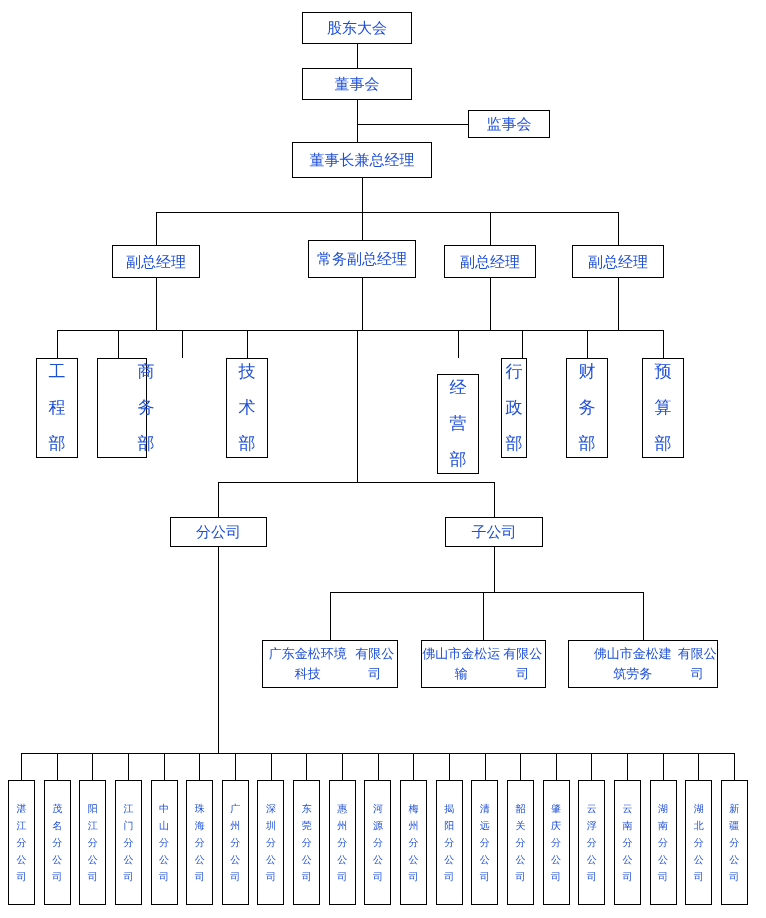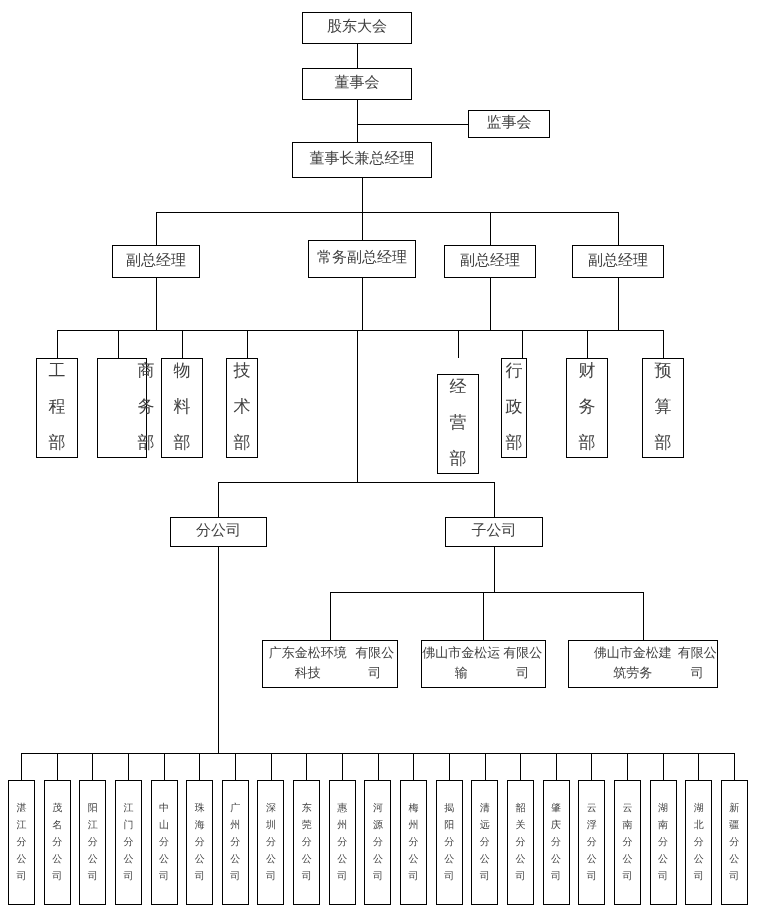--- a/index.html
+++ b/index.html
@@ -2,22 +2,22 @@
 <html><head>
 <meta charset="utf-8">
 <style>
   * { margin:0; padding:0; box-sizing:border-box; }
   html,body { background:#ffffff; }
   .canvas {
     position:relative;
     width:766px;
     height:918px;
     background:#ffffff;
-    color:#404040;
-    font-family:Liberation Mono, monospace;
+    color:#1d4ed8;
+    font-family:Liberation Sans, sans-serif;
     overflow:hidden;
   }
   .connectors {
     position:absolute; left:0; top:0; width:766px; height:918px;
   }
   .box {
     border:1px solid #000000;
     background:#ffffff;
     display:flex;
     align-items:center;
@@ -123,24 +123,21 @@
   <div class="box abs" style="left:572px; top:245px; width:92px; height:33px;">
     <span>副总经理</span>
   </div>
 
   <div class="box abs dept" style="left:36px; top:358px; width:42px; height:100px;">
     <span class="vtext">工程部</span>
   </div>
   <div class="box abs dept" style="left:97px; top:358px; width:42px; height:100px;padding-left:48px;">
     <span class="vtext">商务部</span>
   </div>
-  <div class="box abs dept" style="left:161px; top:358px; width:42px; height:100px;">
-    <span class="vtext">物料部</span>
-  </div>
-  <div class="box abs dept" style="left:226px; top:358px; width:32px; height:100px;">
+  <div class="box abs dept" style="left:226px; top:358px; width:42px; height:100px;">
     <span class="vtext">技术部</span>
   </div>
   <div class="box abs dept" style="left:437px; top:358px; width:42px; height:100px;margin-top:16px;">
     <span class="vtext">经营部</span>
   </div>
   <div class="box abs dept" style="left:501px; top:358px; width:26px; height:100px;">
     <span class="vtext">行政部</span>
   </div>
   <div class="box abs dept" style="left:566px; top:358px; width:42px; height:100px;">
     <span class="vtext">财务部</span>

